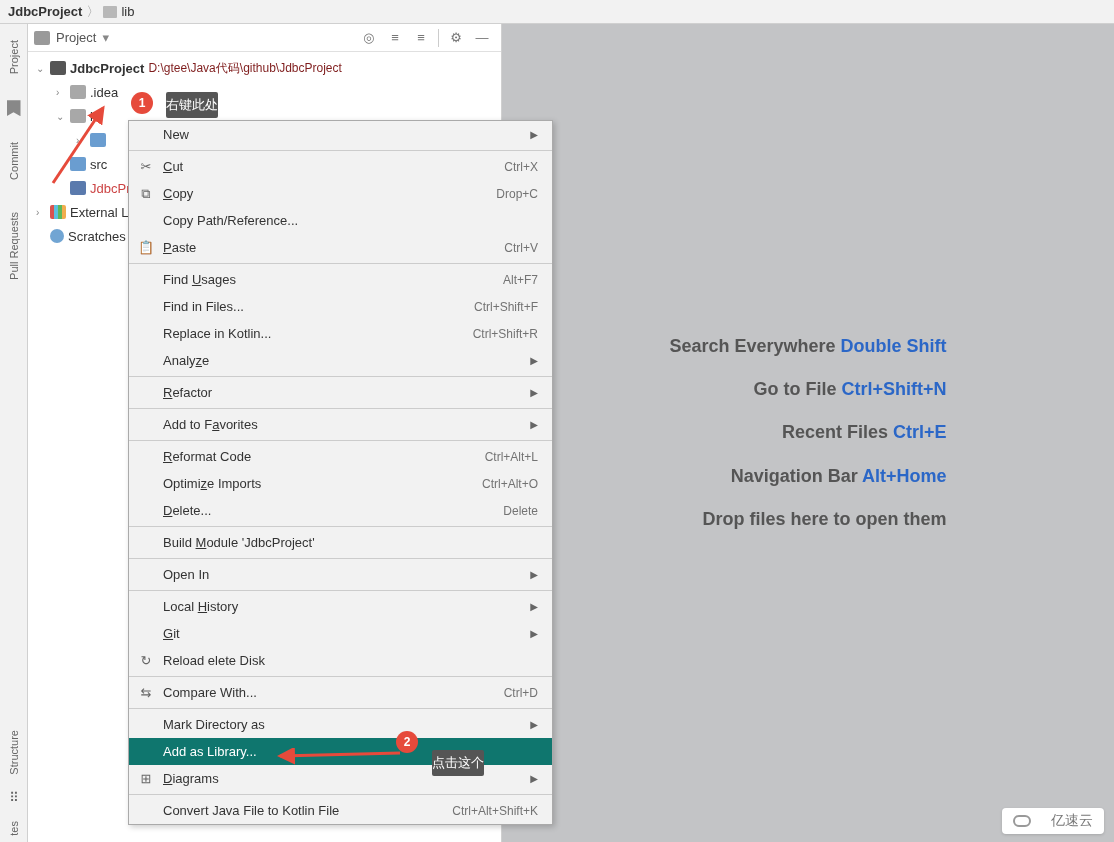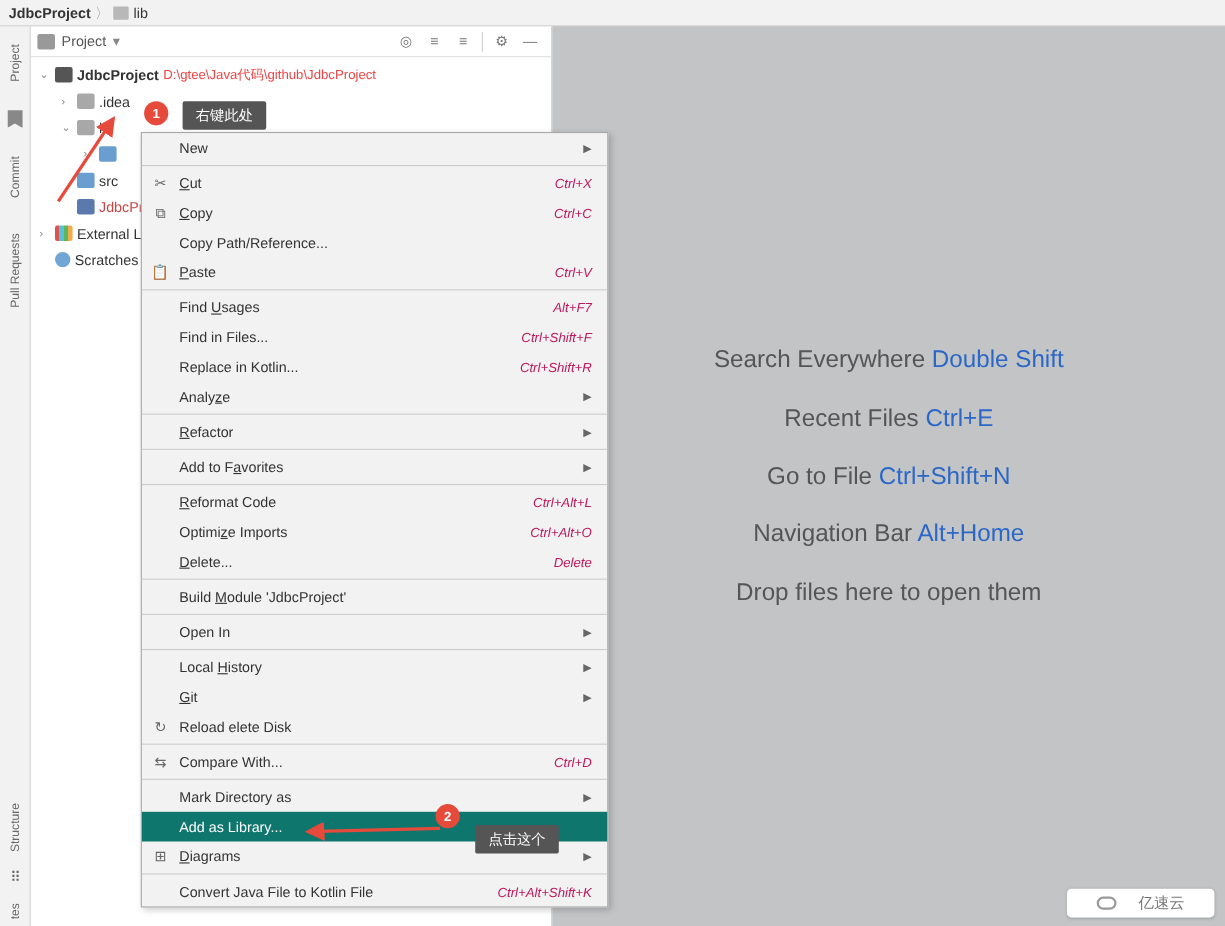--- a/index.html
+++ b/index.html
@@ -25,54 +25,54 @@
 
 .tree { padding: 4px 0; font-size: 13px; color: #333; }
 .tree-row { display: flex; align-items: center; height: 24px; padding-left: 8px; cursor: pointer; position: relative; }
 .tree-row .arrow { width: 10px; color: #888; font-size: 10px; }
 .tree-row .icon { width: 16px; height: 14px; background: #a8a8a8; border-radius: 2px; margin: 0 4px; }
 .tree-row .icon.module { background: #555; }
 .tree-row .icon.blue { background: #6a9dd0; }
 .tree-row .icon.java { background: #5a7aad; }
 .tree-row .icon.libs { width: 16px; background: linear-gradient(90deg, #d9534f 25%, #5bc0de 25% 50%, #5cb85c 50% 75%, #f0ad4e 75%); }
 .tree-row .icon.scratch { background: #71a5d3; border-radius: 50%; width: 14px; height: 14px; position: relative; }
-.tree-row .path-hint { color: #ef4444; margin-left: 4px; font-size: 12px; }
+.tree-row .path-hint { color: #7f1d1d; margin-left: 4px; font-size: 12px; }
 .tree-row.bold .name { font-weight: 600; }
 
 .indent-1 { padding-left: 28px; }
 .indent-2 { padding-left: 48px; }
 
-.callout { position: absolute; background: #555; color: #fff; padding: 4px 12px; font-size: 13px; border-radius: 2px; }
+.callout { position: absolute; background: #555; color: #fff; padding: 4px 0; font-size: 13px; border-radius: 2px; }
 .callout1 { left: 166px; top: 92px; }
 .callout2 { left: 432px; top: 750px; }
 .badge { position: absolute; width: 22px; height: 22px; background: #e64a3b; border-radius: 50%; color: #fff; font-size: 12px; display: flex; align-items: center; justify-content: center; font-weight: 600; }
 .badge1 { left: 131px; top: 92px; }
 .badge2 { left: 396px; top: 731px; }
 
 .arrow-red { position: absolute; pointer-events: none; }
 
 .context-menu { position: absolute; left: 128px; top: 120px; width: 425px; background: #f2f2f2; border: 1px solid #aaa; box-shadow: 2px 2px 6px rgba(0,0,0,0.2); font-size: 13px; }
 .menu-item { height: 27px; display: flex; align-items: center; padding: 0 14px 0 8px; cursor: pointer; color: #333; }
 .menu-item.highlighted { background: #0f766e; color: #fff; }
 .menu-item.disabled { color: #9a9a9a; }
 .menu-item .mi-icon { width: 18px; height: 16px; margin-right: 8px; display: flex; align-items: center; justify-content: center; color: #666; }
 .menu-item .mi-label { flex: 1; }
-.menu-item .mi-shortcut { color: #be185d; font-size: 12px; font-style: italic; }
+.menu-item .mi-shortcut { color: #737373; font-size: 12px; }
 .menu-item .submenu-arrow { color: #666; font-size: 10px; }
 .menu-sep { height: 1px; background: #ccc; margin: 2px 0; }
 .mi-label u { text-decoration: underline; }
 
 .editor-area { flex: 1; background: #c3c4c6; display: flex; align-items: center; justify-content: center; }
-.help-hints { font-size: 22px; color: #555; line-height: 2.4; text-align: center; }
+.help-hints { font-size: 18px; color: #555; line-height: 2.4; text-align: right; font-weight: bold; }
 .help-hints .kbd { color: #2b67c7; }
 
 .left-bottom { position: absolute; left: 0; bottom: 6px; width: 28px; display: flex; flex-direction: column; align-items: center; gap: 16px; color: #666; font-size: 11px; }
 .left-bottom .tab { writing-mode: vertical-rl; transform: rotate(180deg); }
 
-.watermark { position: absolute; right: 10px; bottom: 8px; background: #fff; padding: 4px 27px; border-radius: 4px; font-size: 14px; color: #777; display: flex; align-items: center; gap: 20px; box-shadow: 0 1px 3px rgba(0,0,0,0.15); }
+.watermark { position: absolute; right: 10px; bottom: 8px; background: #fff; padding: 4px 11px; border-radius: 4px; font-size: 14px; color: #777; display: flex; align-items: center; gap: 20px; box-shadow: 0 1px 3px rgba(0,0,0,0.15); }
 .watermark .cloud { width: 18px; height: 12px; border: 2px solid #999; border-radius: 8px; }
 </style>
 </head>
 <body>
 
 <div class="breadcrumb">
   <b>JdbcProject</b>
   <span class="sep">〉</span>
   <span class="folder-icon"></span>
   <span>lib</span>
@@ -140,22 +140,22 @@
         <span class="arrow"></span>
         <span class="icon scratch"></span>
         <span class="name">Scratches and Consoles</span>
       </div>
     </div>
   </div>
 
   <div class="editor-area">
     <div class="help-hints">
       <div><span>Search Everywhere</span> <span class="kbd">Double Shift</span></div>
+      <div><span>Go to File</span> <span class="kbd">Ctrl+Shift+N</span></div>
       <div><span>Recent Files</span> <span class="kbd">Ctrl+E</span></div>
-      <div><span>Go to File</span> <span class="kbd">Ctrl+Shift+N</span></div>
       <div><span>Navigation Bar</span> <span class="kbd">Alt+Home</span></div>
       <div><span>Drop files here to open them</span></div>
     </div>
   </div>
 </div>
 
 <div class="context-menu">
   <div class="menu-item">
       <span class="mi-icon"></span>
       <span class="mi-label">New</span>
@@ -163,21 +163,21 @@
     </div>
   <div class="menu-sep"></div>
   <div class="menu-item">
       <span class="mi-icon">✂</span>
       <span class="mi-label"><u>C</u>ut</span>
       <span class="mi-shortcut">Ctrl+X</span>
     </div>
   <div class="menu-item">
       <span class="mi-icon">⧉</span>
       <span class="mi-label"><u>C</u>opy</span>
-      <span class="mi-shortcut">Ctrl+C</span>
+      <span class="mi-shortcut">Drop+C</span>
     </div>
   <div class="menu-item">
       <span class="mi-icon"></span>
       <span class="mi-label">Copy Path/Reference...</span>
     </div>
   <div class="menu-item">
       <span class="mi-icon">📋</span>
       <span class="mi-label"><u>P</u>aste</span>
       <span class="mi-shortcut">Ctrl+V</span>
     </div>

